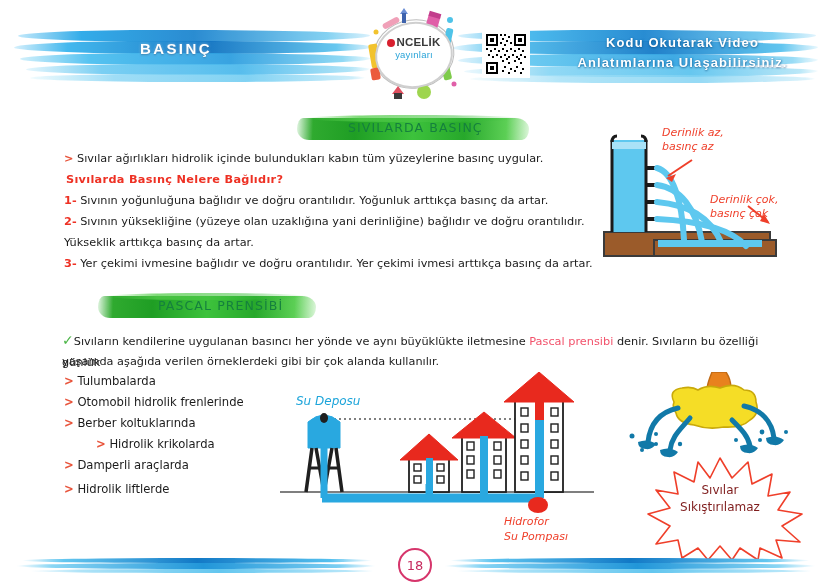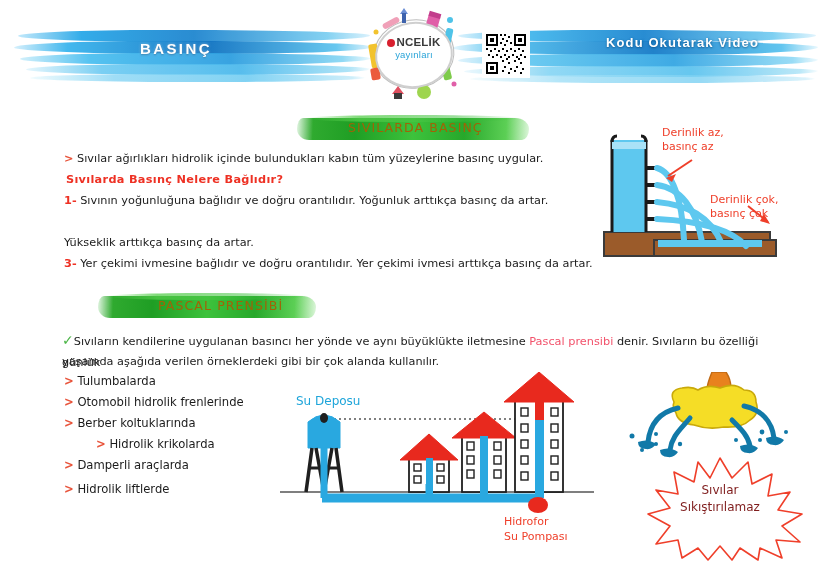--- a/index.html
+++ b/index.html
@@ -94,42 +94,42 @@
     border-radius: 6px 14px 7px 12px / 50% 50% 50% 50%;
     filter: blur(.3px);
   }
   .green-brush::after {
     content:""; position:absolute; left:4%; top:-3px; width:92%; height:7px;
     background: linear-gradient(90deg, rgba(70,200,70,0) 0%, rgba(85,205,75,.75) 25%, rgba(60,190,60,.5) 70%, rgba(90,210,80,0) 100%);
     border-radius: 50%;
   }
   .section-label {
     position: absolute;
-    font-size: 12.5px; color: #a16207; letter-spacing: 1.1px;
+    font-size: 12.5px; color: #15803d; letter-spacing: 1.1px;
     font-family: "DejaVu Sans", sans-serif; white-space: nowrap;
   }
 
   
   .body-text {
     position: absolute;
     font-family: "DejaVu Sans", sans-serif;
     font-size: 11.3px; color: #1b1b1b; line-height: 21px;
   }
   .bullet-arrow { color: #e8533a; font-weight: bold; }
   .q-red   { color: #ee3124; font-weight: bold; letter-spacing: .3px; }
   .num-red { color: #ee3124; font-weight: bold; }
   .pink    { color: #f2526b; }
   .check   { color: #4cb648; font-weight: bold; font-size: 14px; }
 
   .list-item { position: absolute; font-family: "DejaVu Sans", sans-serif; font-size: 11.6px; color: #1b1b1b; white-space: nowrap; }
 
   
   .fig-label {
     position: absolute; font-family: "DejaVu Sans", sans-serif;
-    font-size: 11px; line-height: 14px; white-space: nowrap;
+    font-size: 11px; line-height: 14px; white-space: nowrap; font-style: italic;
   }
   .lab-red  { color: #ef3f2a; }
   .lab-cyan { color: #1ea5da; font-size: 12px; }
 
   
   #fig-tank { position: absolute; left: 598px; top: 128px; width: 228px; height: 132px; }
 
   
   #fig-city { position: absolute; left: 272px; top: 372px; width: 330px; height: 160px; }
 
@@ -246,20 +246,21 @@
             <rect x="30" y="38" width="2" height="2"></rect>
           <rect x="36" y="40" width="2" height="2"></rect>
             <rect x="22" y="26" width="2" height="2"></rect>
             <rect x="34" y="26" width="2" height="2"></rect>
         </g>
       </svg>
     </div>
 
     <div id="qr-banner-text">
       <span>Kodu Okutarak Video</span><br>
+      <span>Anlatımlarına Ulaşabilirsiniz.</span>
     </div>
 
     <div id="logo-wrap">
       <svg width="112" height="92" viewBox="0 0 112 92">
         <g stroke="#bdbdbd" stroke-width="1" fill="none">
           <ellipse cx="56" cy="46" rx="40" ry="34" transform="rotate(-8 56 46)"></ellipse>
         </g>
         <g>
           <rect x="68" y="6" width="12" height="22" rx="2" fill="#e05fa8" transform="rotate(16 74 17)"></rect>
           <rect x="68" y="4" width="12" height="5" fill="#c23d8c" transform="rotate(16 74 17)"></rect>
@@ -296,20 +297,24 @@
     <span>Sıvılar ağırlıkları hidrolik içinde bulundukları kabın tüm yüzeylerine basınç uygular.</span>
   </div>
 
   <div class="body-text q-red" style="left:66px; top:169px;">Sıvılarda Basınç Nelere Bağlıdır?</div>
 
   <div class="body-text" style="left:64px; top:190px; width:520px;">
     <span class="num-red"><span>1</span><span>-</span></span>
     <span>Sıvının yoğunluğuna bağlıdır ve doğru orantılıdır. Yoğunluk arttıkça basınç da artar.</span>
   </div>
 
+  <div class="body-text" style="left:64px; top:211px; width:530px;">
+    <span class="num-red"><span>2</span><span>-</span></span>
+    <span>Sıvının yüksekliğine (yüzeye olan uzaklığına yani derinliğine) bağlıdır ve doğru orantılıdır.</span>
+  </div>
 
   <div class="body-text" style="left:64px; top:232px;">Yükseklik arttıkça basınç da artar.</div>
 
   <div class="body-text" style="left:64px; top:253px; width:530px;">
     <span class="num-red"><span>3</span><span>-</span></span>
     <span>Yer çekimi ivmesine bağlıdır ve doğru orantılıdır. Yer çekimi ivmesi arttıkça basınç da artar.</span>
   </div>
 
   <div id="fig-tank">
     <svg width="228" height="132" viewBox="0 0 228 132">
@@ -486,14 +491,23 @@
       <polygon points="98,2 110,22 126,6 130,28 150,18 146,40 168,36 156,54 180,58 160,70 178,86 154,84 160,102
                        138,92 136,104 118,92 110,104 98,90 86,104 76,92 60,102 56,84 34,88 48,70 26,58 48,52 34,34
                        56,38 52,16 72,26 76,6 88,22" fill="none" stroke="#ef3f2a" stroke-width="1.6" stroke-linejoin="round"></polygon>
     </svg>
   </div>
   <div id="star-text">
     <span>Sıvılar</span><br>
     <span>Sıkıştırılamaz</span>
   </div>
 
+  <div id="footer">
+    <div class="foot-bar fbl1"></div>
+    <div class="foot-bar fbl2"></div>
+    <div class="foot-bar fbl3"></div>
+    <div class="foot-bar fbr1"></div>
+    <div class="foot-bar fbr2"></div>
+    <div class="foot-bar fbr3"></div>
+    <div id="page-number">18</div>
+  </div>
 
 </div>
 
 </body></html>

